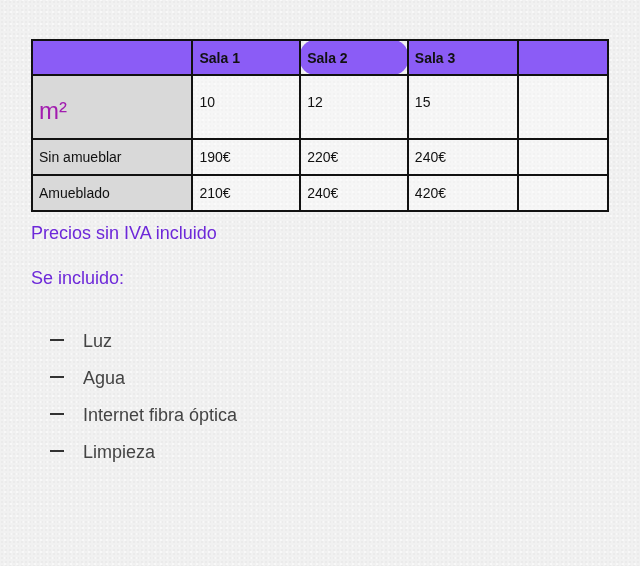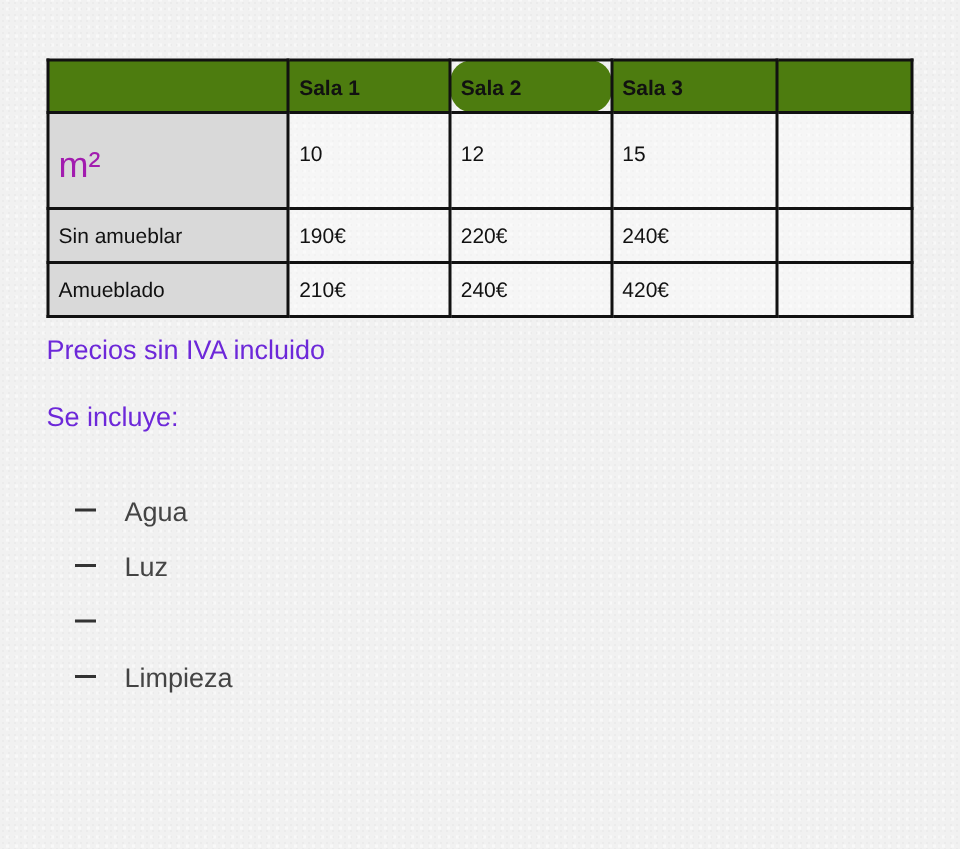--- a/index.html
+++ b/index.html
@@ -20,21 +20,21 @@
     border-collapse: collapse;
     width: 578px;
   }
   table.prices td {
     border: 2px solid #111;
     padding: 0 0 0 6px;
     vertical-align: middle;
     font-size: 14px;
     color: #111;
   }
-  table.prices tr.head td { background: #4d7c0f; height: 33px; font-weight: bold; }
+  table.prices tr.head td { background: #8b5cf6; height: 33px; font-weight: bold; }
   table.prices tr.m2 td { height: 44px; vertical-align: top; padding-top: 18px; background: rgba(255,255,255,0.35); }
   table.prices tr.row td { height: 34px; background: rgba(255,255,255,0.35); }
   table.prices td.rowhead { background: #d9d9d9 !important; font-weight: normal; }
   table.prices tr.m2 td.rowhead { font-weight: normal; font-size: 24px; color: #a21caf; padding-top: 8px; vertical-align: middle; }
   .c0 { width: 154px; } .c1 { width: 101px; } .c2 { width: 101px; border-radius: 15px; } .c3 { width: 103px; } .c4 { width: 84px; }
   .note { position: absolute; left: 31px; font-size: 18px; color: #6d28d9; }
   ul.inc { position: absolute; left: 50px; top: 323px; margin: 0; padding: 0; list-style: none; }
   ul.inc li { height: 37px; font-size: 18px; color: #444; display: flex; align-items: center; }
   ul.inc li .dash { display: inline-block; width: 14px; height: 2px; background: #333; margin-right: 19px; position: relative; top: -2px; }
 </style>
@@ -68,31 +68,32 @@
     <td class="rowhead">Amueblado</td>
     <td>210€</td>
     <td>240€</td>
     <td>420€</td>
     <td></td>
   </tr>
 </tbody>
   </table>
 
 <div class="note" style="top:223px;">Precios sin IVA incluido</div>
-<div class="note" style="top:268px;">Se incluye:</div>
+<div class="note" style="top:268px;">Se incluido:</div>
 
 <ul class="inc">
+  <li>
+      <span class="dash"></span>
+      <span>Luz</span>
+    </li>
   <li>
       <span class="dash"></span>
       <span>Agua</span>
     </li>
   <li>
       <span class="dash"></span>
-      <span>Luz</span>
-    </li>
-  <li>
-      <span class="dash"></span>
+      <span>Internet fibra óptica</span>
     </li>
   <li>
       <span class="dash"></span>
       <span>Limpieza</span>
     </li>
 </ul>
 
 </body></html>

